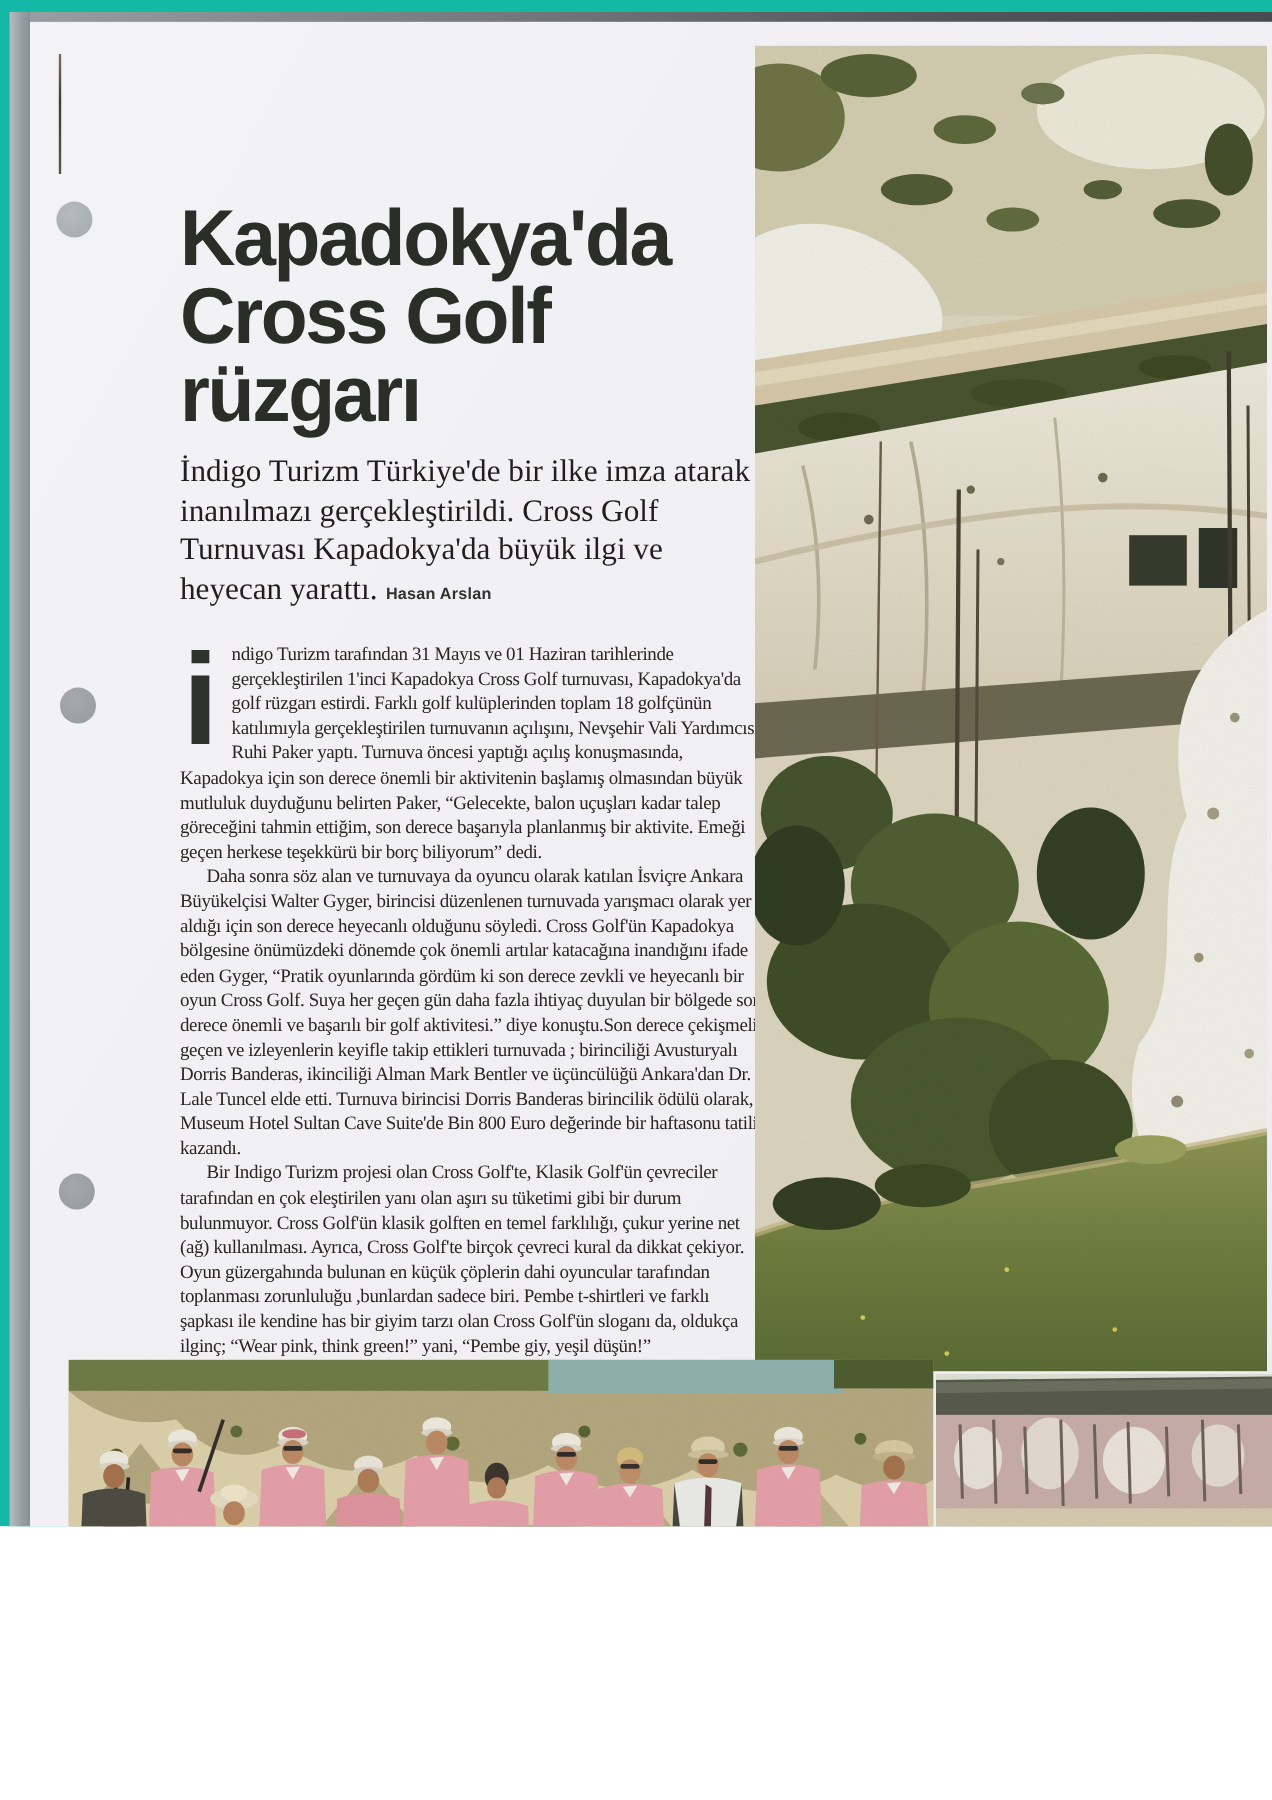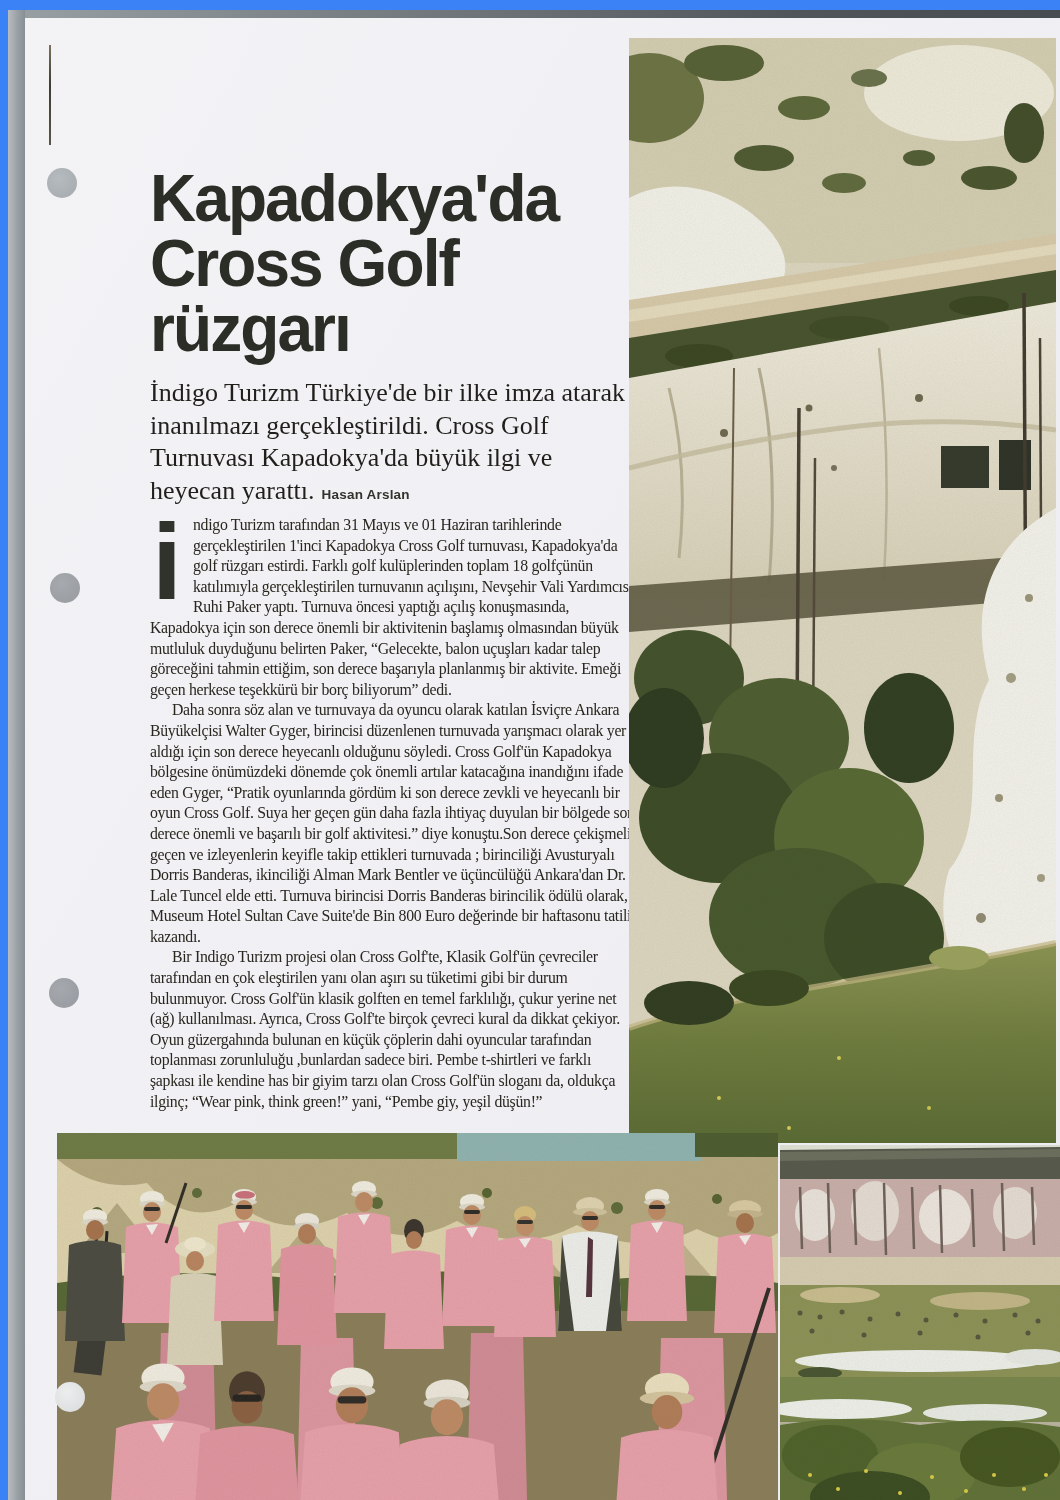--- a/index.html
+++ b/index.html
@@ -1,16 +1,16 @@
 <!DOCTYPE html>
 <html><head>
 <meta charset="utf-8">
 <style>
   html,body{margin:0;padding:0;background:#ffffff;}
-  .scan{position:relative;width:1060px;height:1500px;background:#3b82f6;overflow:hidden;
+  .scan{position:relative;width:1060px;height:1272px;background:#14b8a6;overflow:hidden;
         font-family:"Liberation Serif",serif;}
   
   .edge-top{position:absolute;left:8px;top:10px;width:1052px;height:8px;
             background:linear-gradient(90deg,#98a0a4 0%,#6d7377 45%,#50555a 75%,#474c51 100%);}
   .edge-left{position:absolute;left:8px;top:10px;width:17px;height:1490px;
              background:linear-gradient(90deg,#b8bcbf 0%,#9aa1a6 55%,#878f95 100%);}
   .page{position:absolute;left:25px;top:18px;width:1035px;height:1482px;
         background:linear-gradient(120deg,#f3f2f5 0%,#f0eff3 50%,#ecebef 100%);}
   .pen-mark{position:absolute;left:49px;top:45px;width:2px;height:100px;
             background:linear-gradient(#7a705c,#3f3c33 40%,#5a5546);}
@@ -18,21 +18,21 @@
   .hole-1{left:47px;top:168px;background:radial-gradient(circle at 40% 35%,#b6bbc0,#a4a9ae);}
   .hole-2{left:50px;top:573px;background:radial-gradient(circle at 40% 35%,#a6aaaf,#979ba0);}
   .hole-3{left:49px;top:978px;background:radial-gradient(circle at 40% 35%,#a5a9ae,#969aa0);}
   .hole-4{left:55px;top:1382px;background:radial-gradient(circle at 40% 35%,#eceeee,#d8dadb);}
 
   
   .article{position:absolute;left:150px;top:166px;width:486px;z-index:1;}
   .title{font-family:"Liberation Sans",sans-serif;font-weight:700;color:#2b2e27;
          font-size:66px;line-height:65px;letter-spacing:-2px;transform:scaleX(.97);
          transform-origin:left top;margin:0 0 16px 0;}
-  .subtitle{font-size:26px;line-height:32.5px;color:#201f1b;margin:0 0 4px 0;}
+  .subtitle{font-size:26px;line-height:32.5px;color:#201f1b;margin:0 0 25px 0;}
   .byline{font-family:"Liberation Sans",sans-serif;font-weight:700;font-size:13.5px;
           color:#33332e;padding-left:7px;letter-spacing:.2px;}
   .body-copy p{margin:0;font-size:15.8px;line-height:20.6px;color:#29261f;
                letter-spacing:-0.3px;}
   .body-copy p.indented{text-indent:22px;}
   .dropcap{float:left;width:34px;height:82px;margin:3px 7px 0 2px;overflow:hidden;
            font-family:"Liberation Sans",sans-serif;font-weight:700;font-size:108px;
            line-height:88px;color:#2f332c;text-align:left;}
 
   

